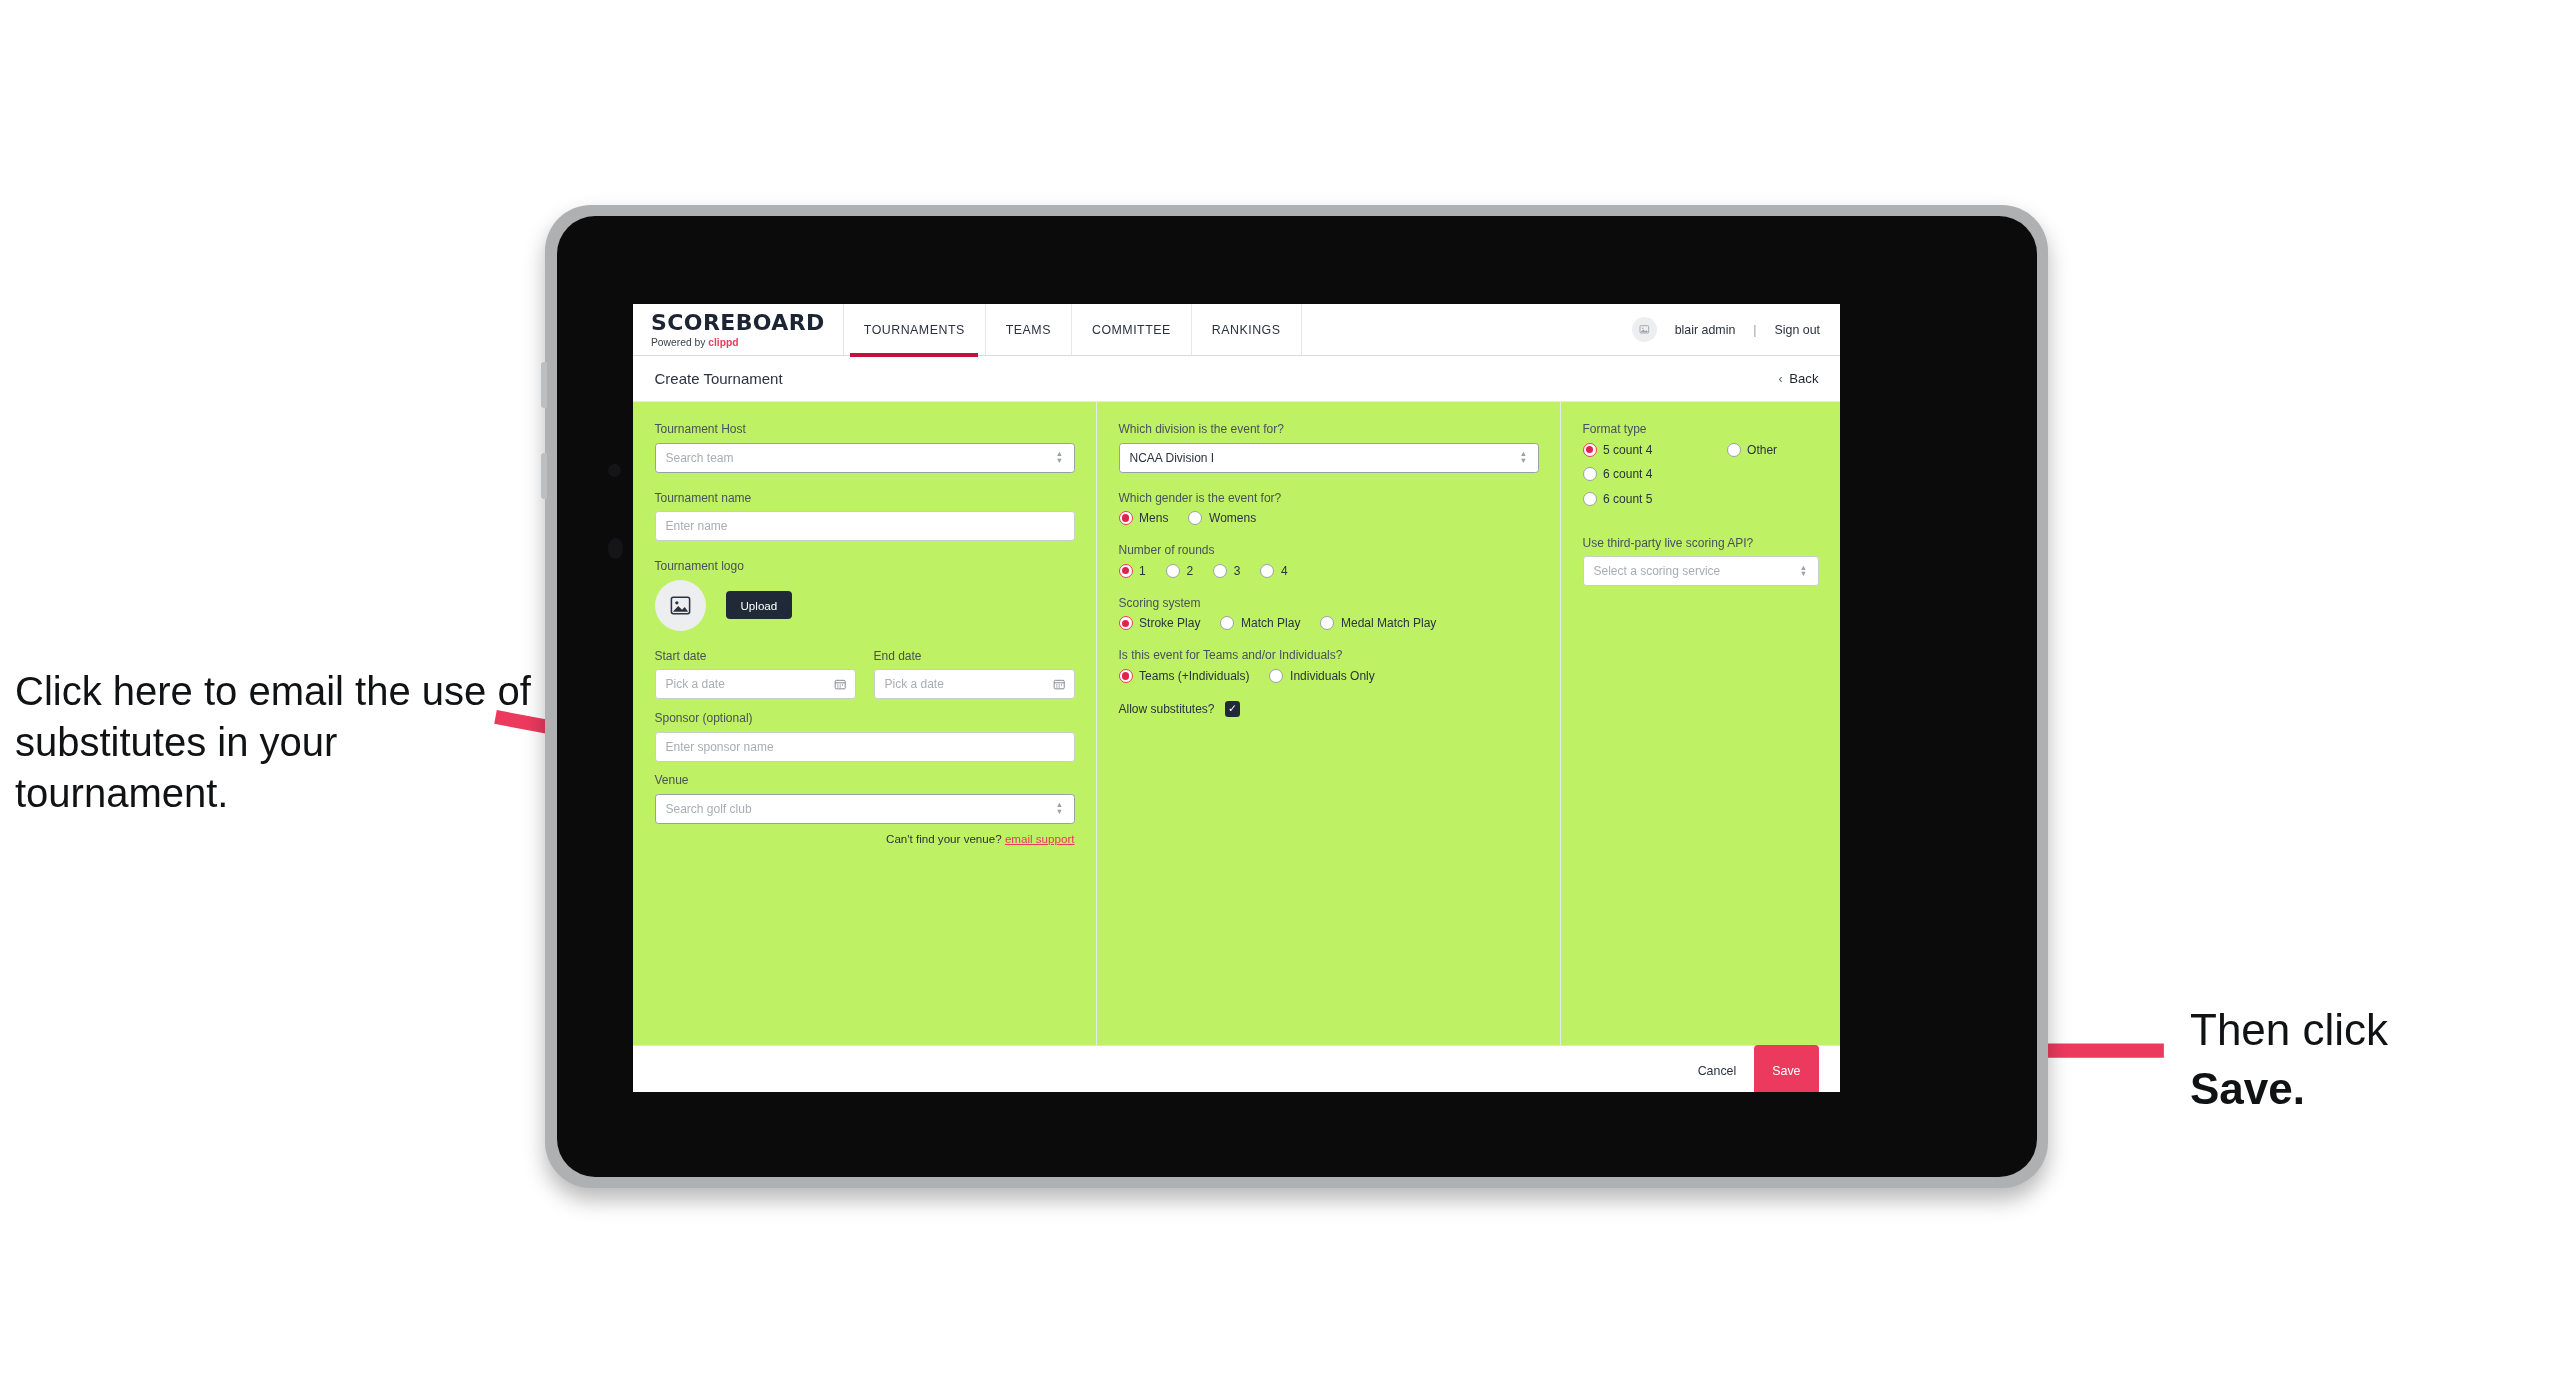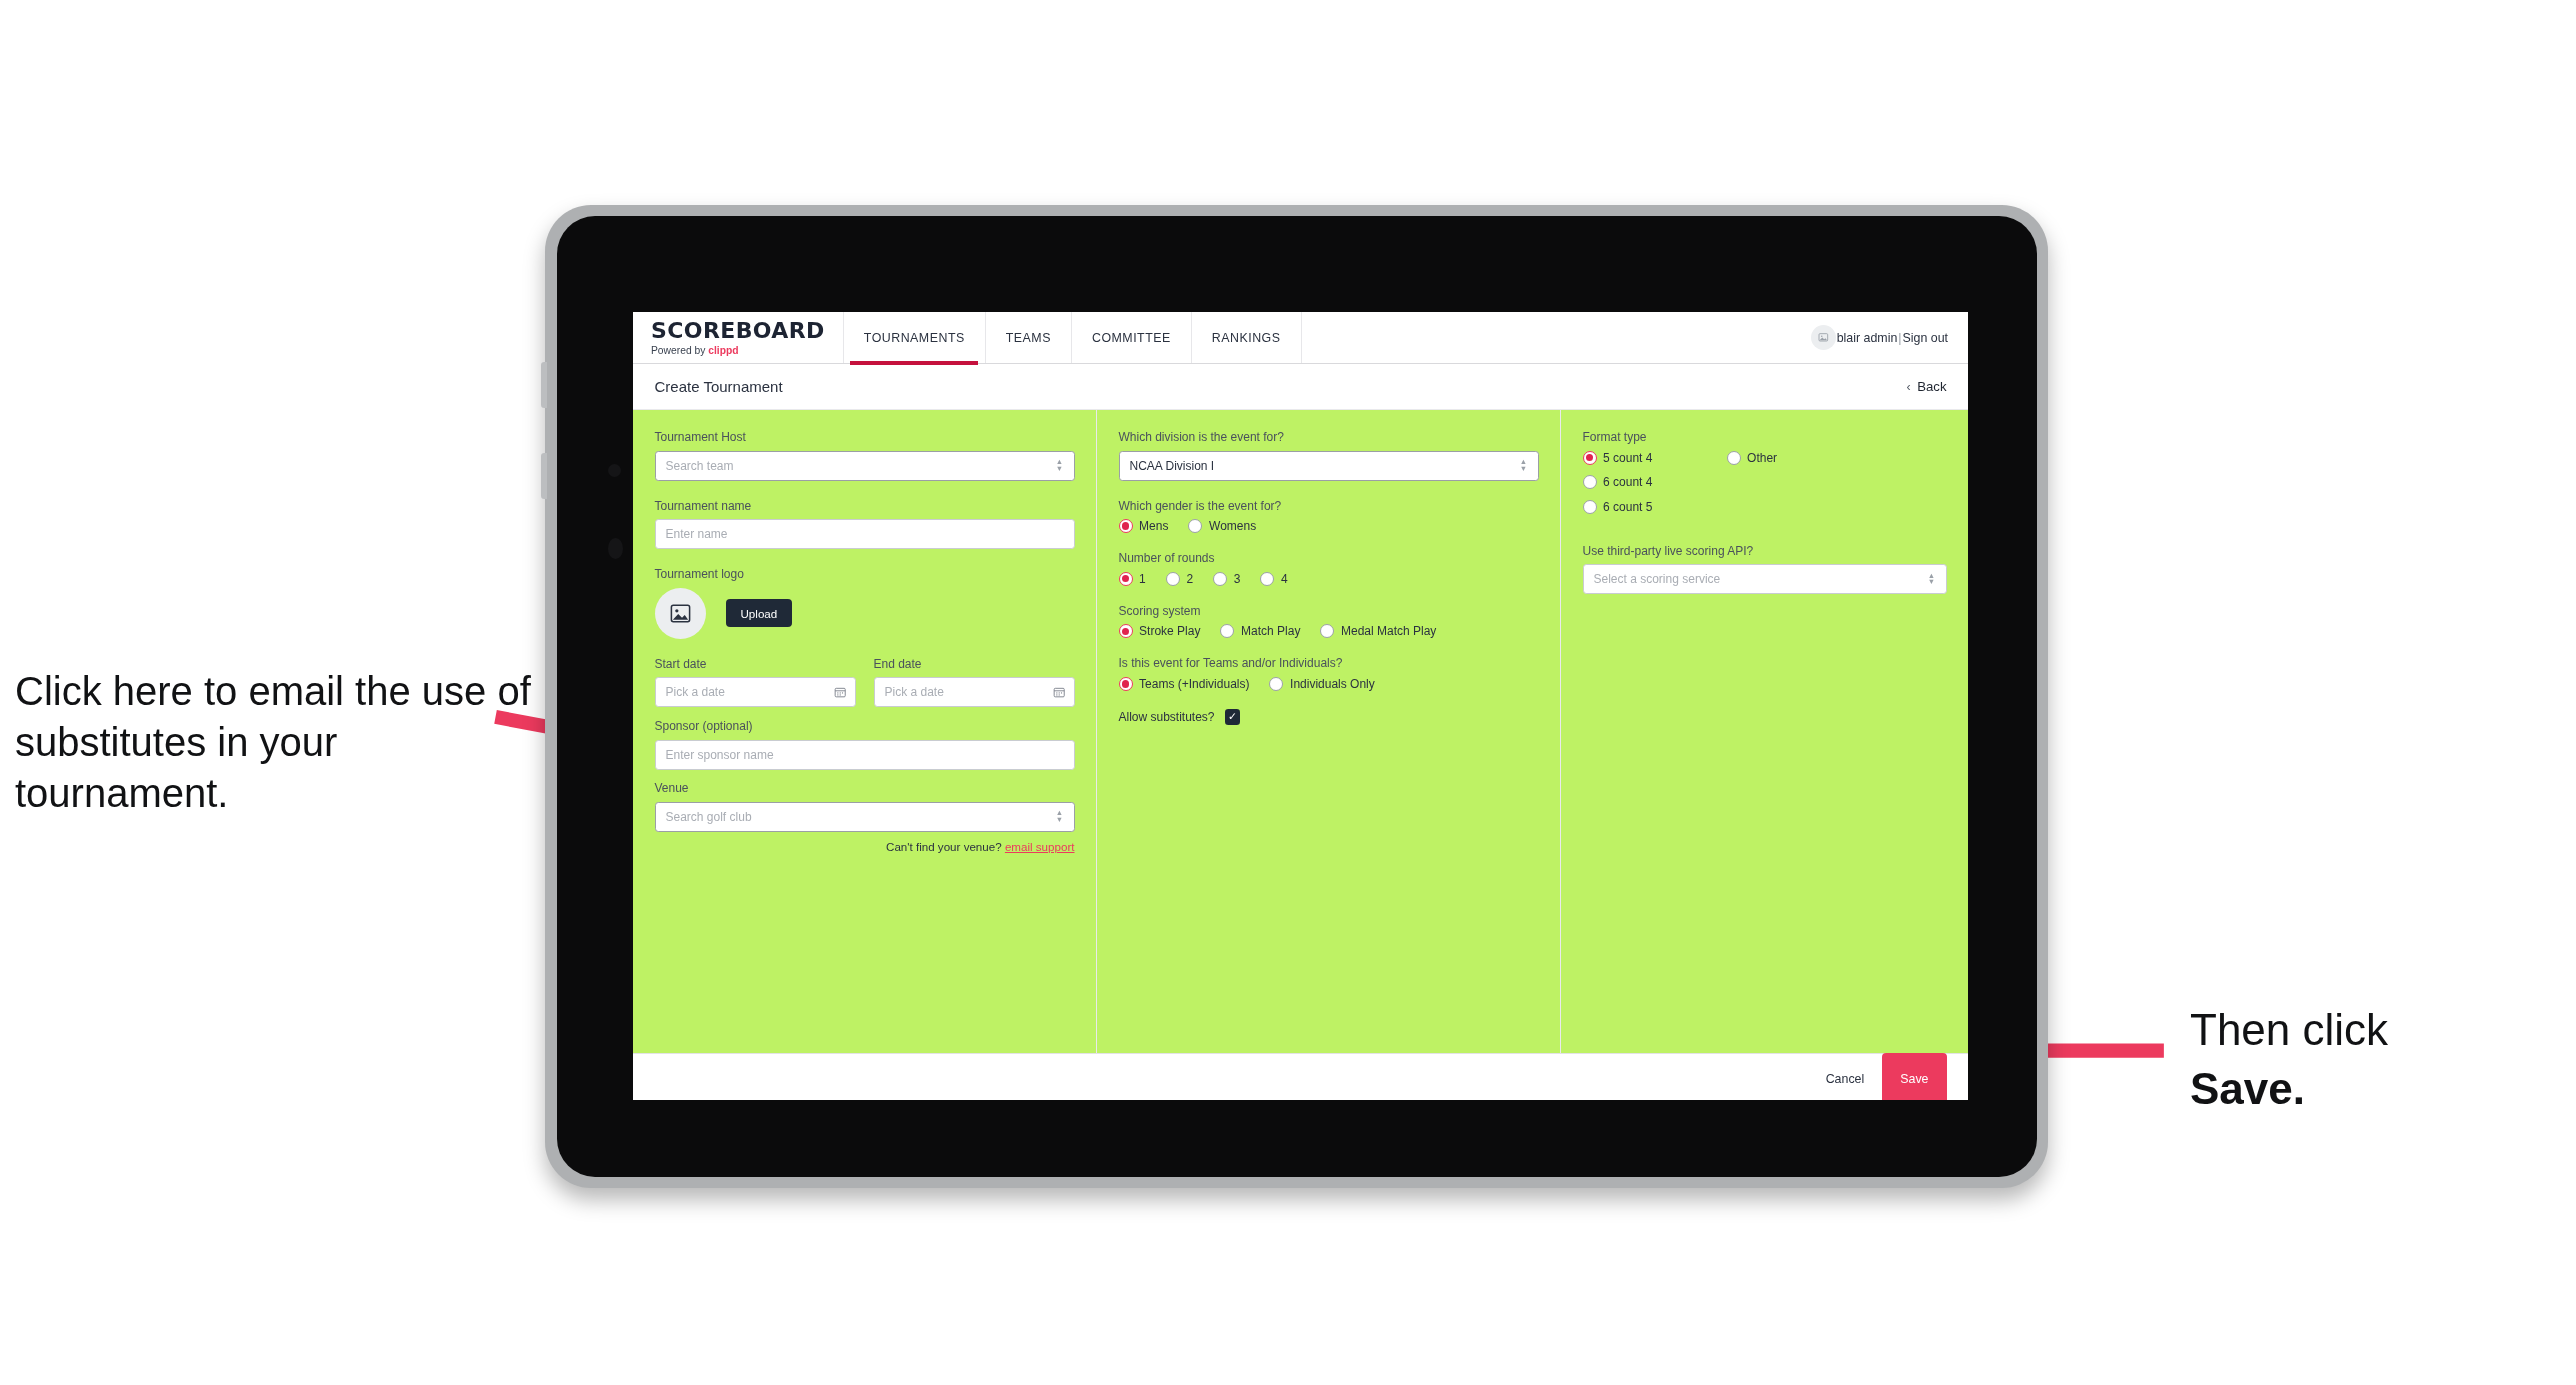--- a/index.html
+++ b/index.html
@@ -39,22 +39,22 @@
     position:absolute;
     border-radius:50%;
     background:#151517;
   }
   #cam-1{left:51px;top:248px;width:13.2px;height:13.2px;}
   #cam-2{left:51px;top:322px;width:15px;height:21.5px;border-radius:50%;}
 
   
   #app{
     position:absolute;
-    left:633px; top:312px;
-    width:1335px; height:788px;
+    left:633px; top:304px;
+    width:1207px; height:788px;
     background:#ffffff;
     overflow:hidden;
   }
   
   #topnav{
     height:51px;
     border-bottom:1.7px solid #d9d9dc;
     display:flex;
     align-items:stretch;
     background:#fff;
@@ -90,21 +90,21 @@
     cursor:pointer;
     position:relative;
   }
   .navtab.active:after{
     content:"";
     position:absolute;left:6.6px;right:6.6px;bottom:-1.7px;height:3.3px;
     background:#c5113d;
   }
   #nav-spacer{flex:1;}
   #user-area{
-    display:flex;align-items:center;gap:1px;
+    display:flex;align-items:center;gap:18px;
     padding:0 20px 0 0;
     font-size:12.4px;color:#2b3240;
   }
   #avatar{
     width:25px;height:25px;border-radius:50%;
     background:#eceef0;
     display:flex;align-items:center;justify-content:center;
     color:#9aa0a8;font-size:10.7px;
   }
   #user-name{color:#2b3240;}

